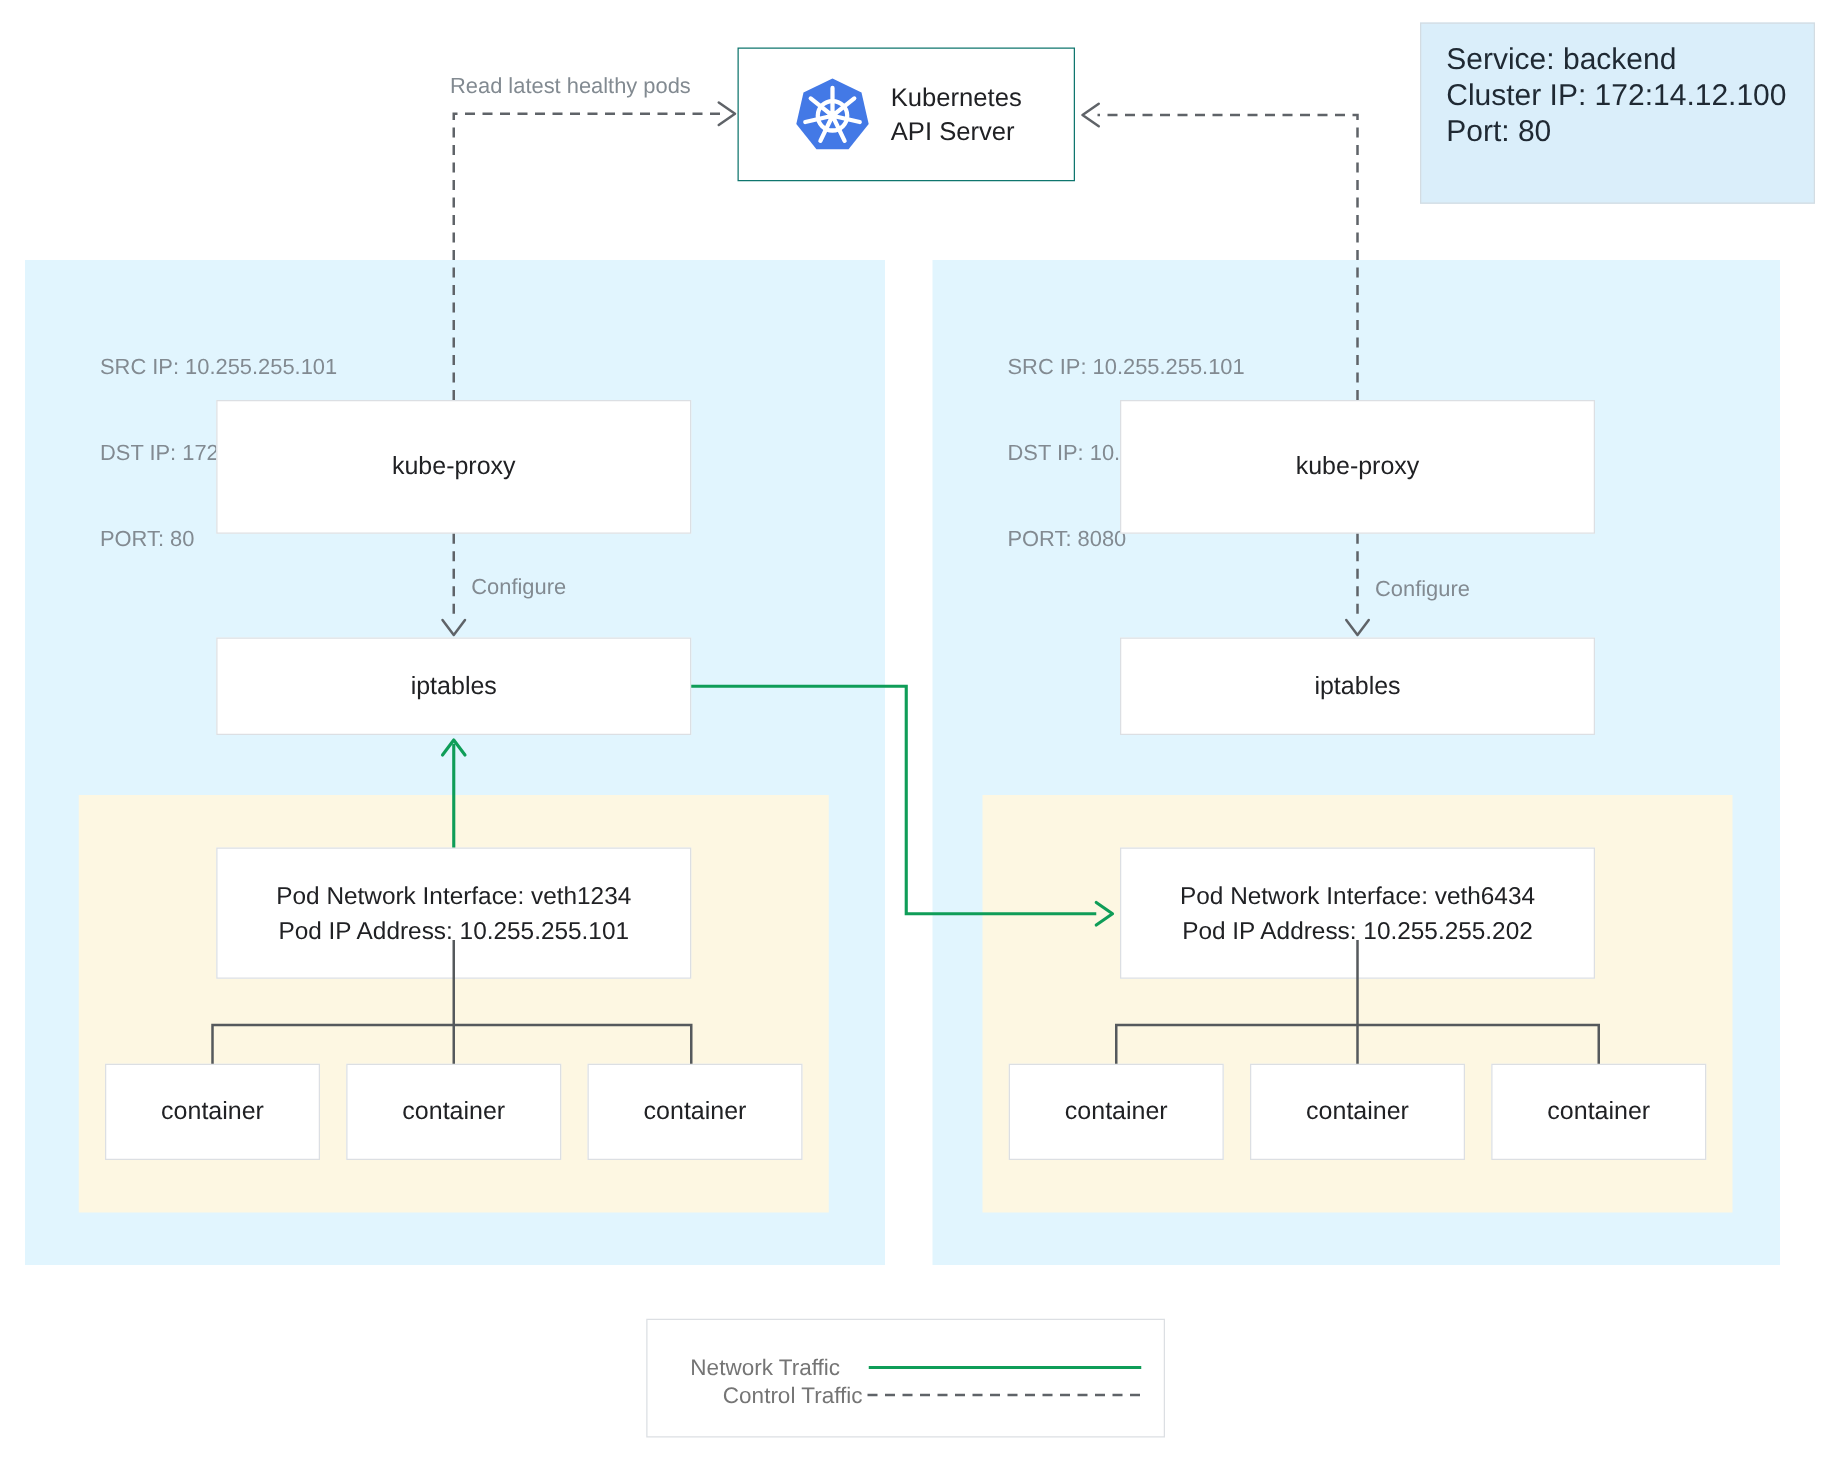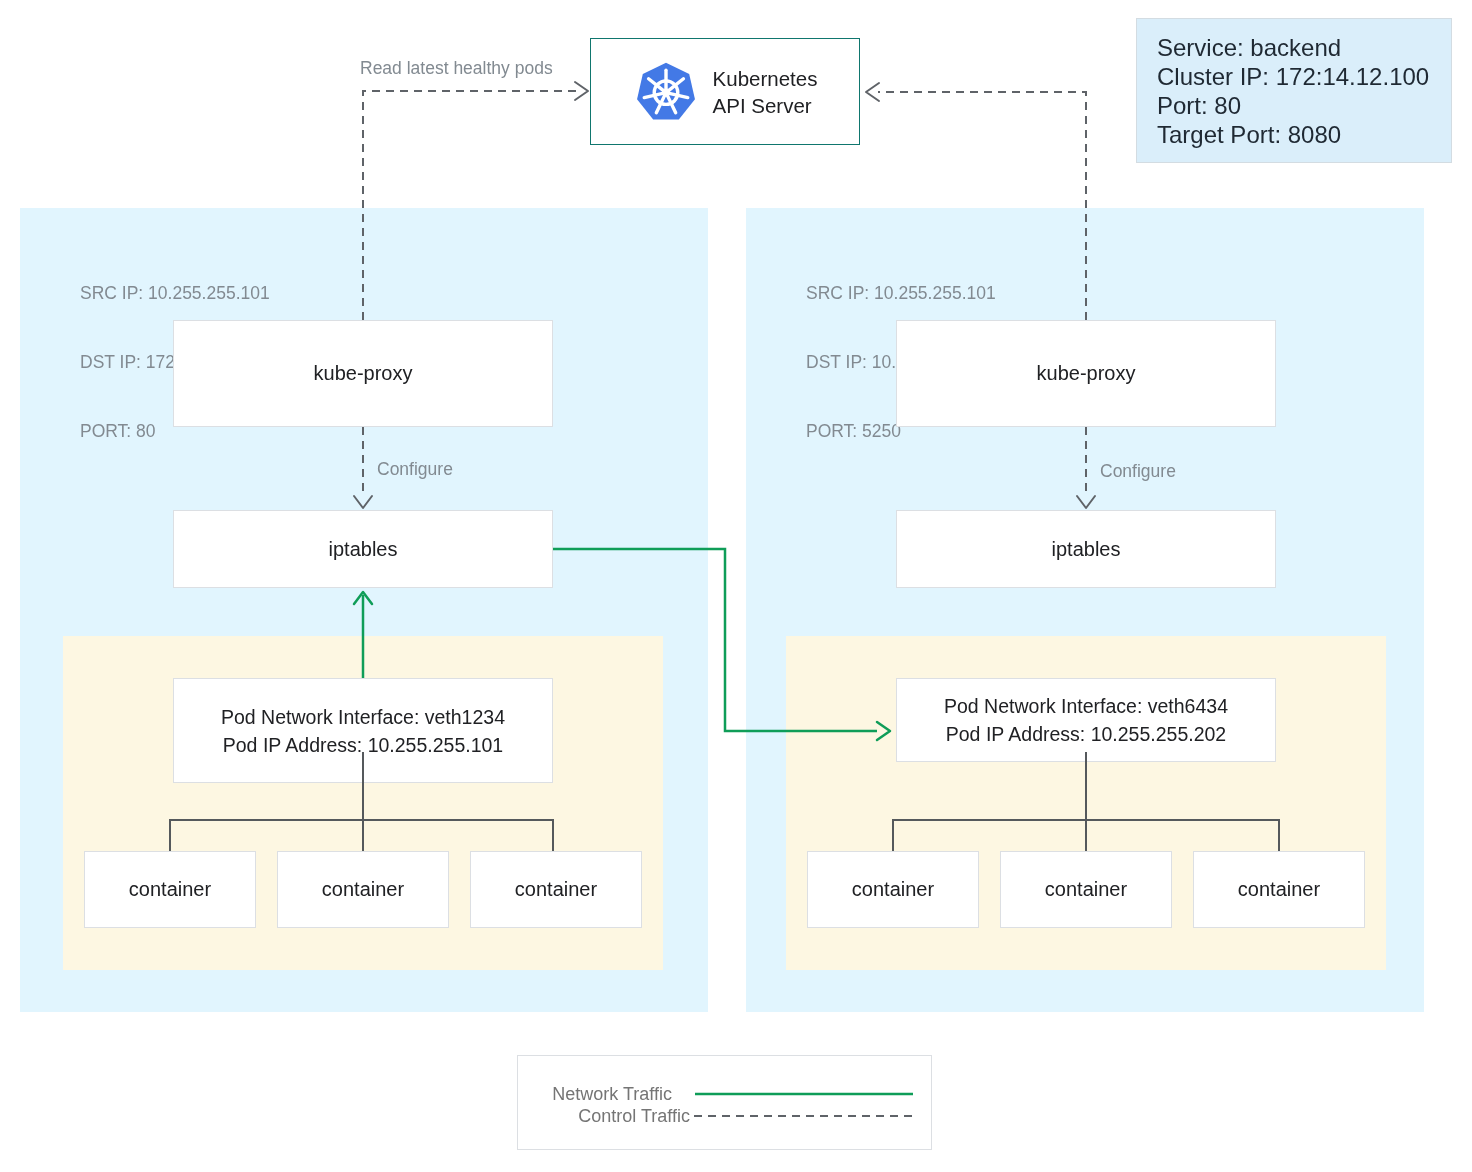--- a/index.html
+++ b/index.html
@@ -54,21 +54,21 @@
   <div class="pod" style="left:786px;top:636px;width:600px;height:334px;"></div>
 
   <div class="meta" style="left:40px;top:236px;">
     <div>SRC IP: 10.255.255.101</div>
     <div>DST IP: 172.16.12.100</div>
     <div>PORT: 80</div>
   </div>
   <div class="meta" style="left:766px;top:236px;">
     <div>SRC IP: 10.255.255.101</div>
     <div>DST IP: 10.255.255.202</div>
-    <div>PORT: 5250</div>
+    <div>PORT: 8080</div>
   </div>
 
   <div class="api-box" style="left:590px;top:38px;width:270px;height:107px;">
     <svg width="66" height="62" viewBox="0 0 100 100">
       <polygon points="50,3 87.4,21.1 96.7,61.7 70.7,94.2 29.3,94.2 3.3,61.7 12.6,21.1" fill="#4379e6"></polygon>
       <g stroke="#ffffff" stroke-width="5.5" stroke-linecap="round" fill="none">
         <circle cx="50" cy="51" r="19"></circle>
         <line x1="50" y1="51" x2="50" y2="15"></line>
         <line x1="50" y1="51" x2="78.1" y2="28.6"></line>
         <line x1="50" y1="51" x2="85.1" y2="59"></line>
@@ -82,21 +82,20 @@
     <div class="api-text">
       <div>Kubernetes</div>
       <div>API Server</div>
     </div>
   </div>
 
   <div class="service-card" style="left:1136px;top:18px;width:316px;height:145px;">
     <div>Service: backend</div>
     <div>Cluster IP: 172:14.12.100</div>
     <div>Port: 80</div>
-    <div>Target Port: 8080</div>
   </div>
 
   <div class="edge-label" style="left:360px;top:58px;">Read latest healthy pods</div>
   <div class="edge-label" style="left:377px;top:459px;">Configure</div>
   <div class="edge-label" style="left:1100px;top:461px;">Configure</div>
 
   <div class="box" style="left:173px;top:320px;width:380px;height:107px;">
     <span>kube-proxy</span>
   </div>
   <div class="box" style="left:173px;top:510px;width:380px;height:78px;">
@@ -115,21 +114,21 @@
   <div class="box" style="left:470px;top:851px;width:172px;height:77px;">
     <span>container</span>
   </div>
 
   <div class="box" style="left:896px;top:320px;width:380px;height:107px;">
     <span>kube-proxy</span>
   </div>
   <div class="box" style="left:896px;top:510px;width:380px;height:78px;">
     <span>iptables</span>
   </div>
-  <div class="box iface" style="left:896px;top:678px;width:380px;height:84px;">
+  <div class="box iface" style="left:896px;top:678px;width:380px;height:105px;">
     <div>Pod Network Interface: veth6434</div>
     <div>Pod IP Address: 10.255.255.202</div>
   </div>
   <div class="box" style="left:807px;top:851px;width:172px;height:77px;">
     <span>container</span>
   </div>
   <div class="box" style="left:1000px;top:851px;width:172px;height:77px;">
     <span>container</span>
   </div>
   <div class="box" style="left:1193px;top:851px;width:172px;height:77px;">

